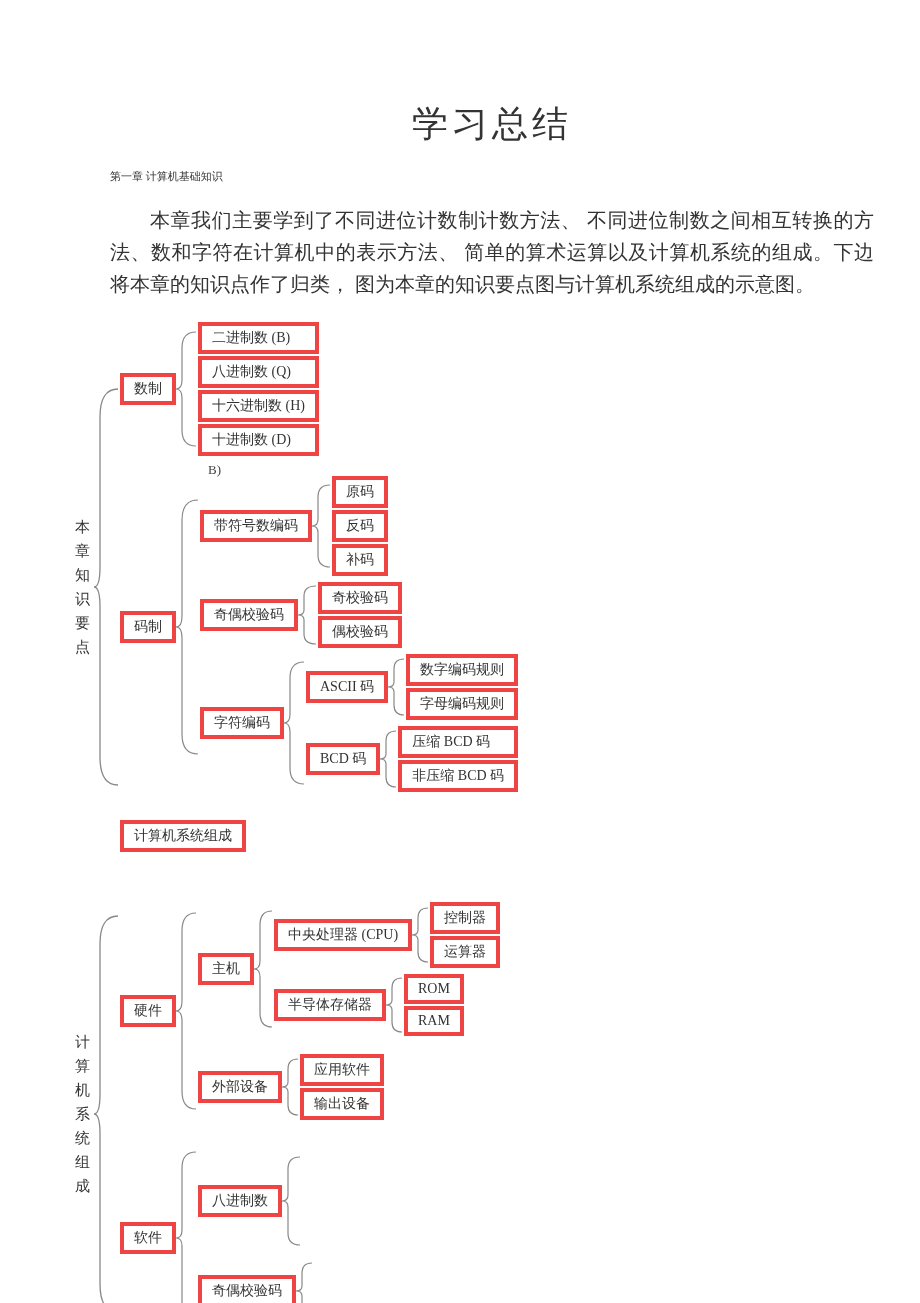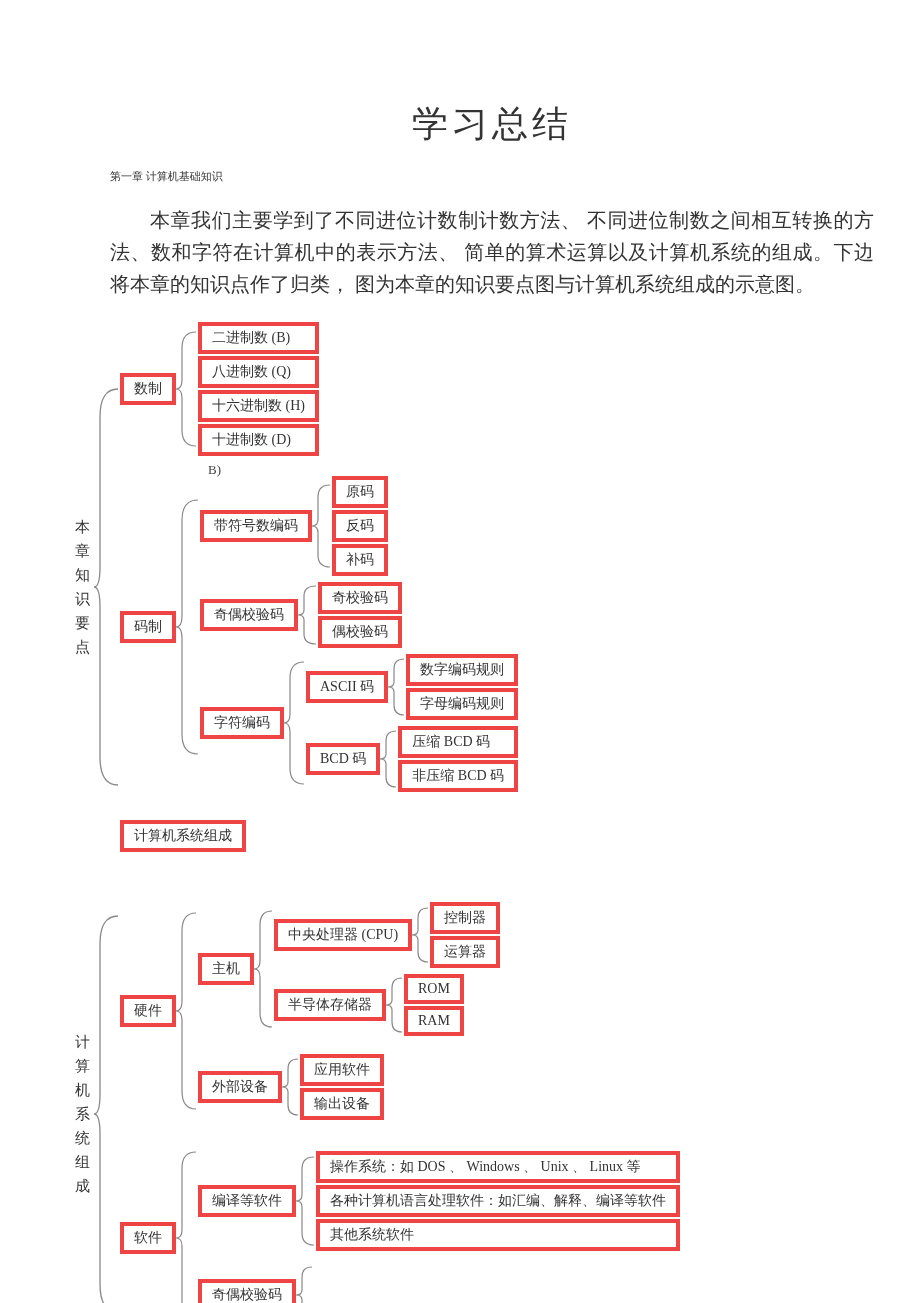--- a/index.html
+++ b/index.html
@@ -321,32 +321,27 @@
             </div>
           <div class="brace">
               <svg width="22" height="176">
                 <path d="M20 2 Q6 2 6 18 L6 80 Q6 88 0 88 Q6 88 6 96 L6 158 Q6 174 20 174" fill="none" stroke="#888" stroke-width="1.2"></path>
               </svg>
             </div>
           <div class="children" style="gap:14px;">
 
             <div class="group">
               <div class="label-col">
-                  <div class="node-box">编译等软件</div>
+                  <div class="node-box">八进制数</div>
                 </div>
               <div class="brace">
                   <svg width="20" height="92">
                     <path d="M18 2 Q6 2 6 14 L6 40 Q6 46 0 46 Q6 46 6 52 L6 78 Q6 90 18 90" fill="none" stroke="#888" stroke-width="1.2"></path>
                   </svg>
                 </div>
-              <div class="children tight">
-                <div class="node-box">操作系统：如    DOS  、 Windows  、 Unix 、 Linux 等</div>
-                <div class="node-box">各种计算机语言处理软件：如汇编、解释、编译等软件</div>
-                <div class="node-box">其他系统软件</div>
-              </div>
             </div>
 
             <div class="group">
               <div class="label-col">
                   <div class="node-box">奇偶校验码</div>
                 </div>
               <div class="brace">
                   <svg width="18" height="60">
                     <path d="M16 2 Q6 2 6 12 L6 25 Q6 30 0 30 Q6 30 6 35 L6 48 Q6 58 16 58" fill="none" stroke="#888" stroke-width="1.2"></path>
                   </svg>

